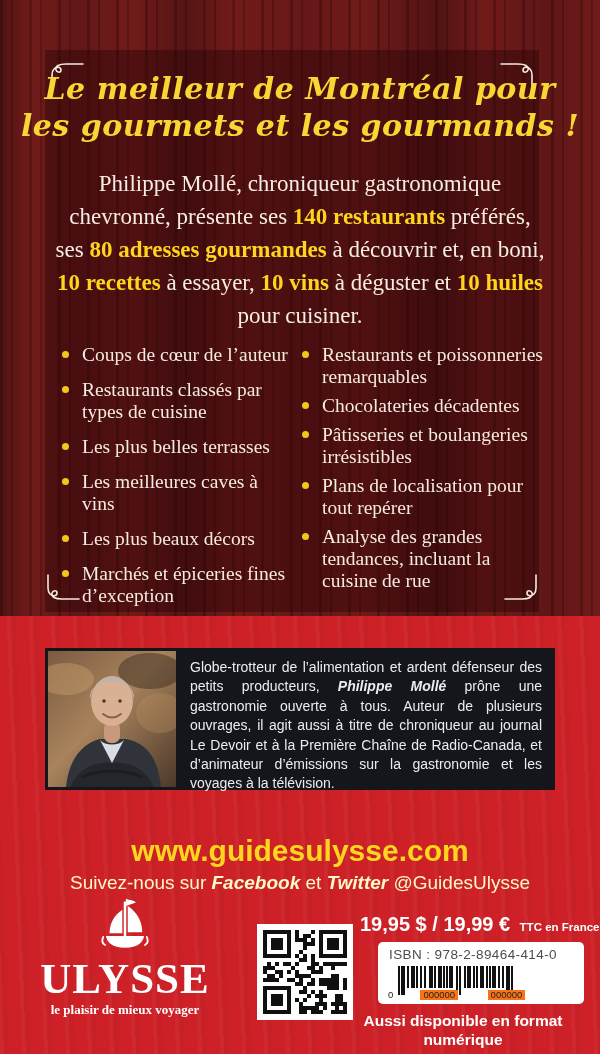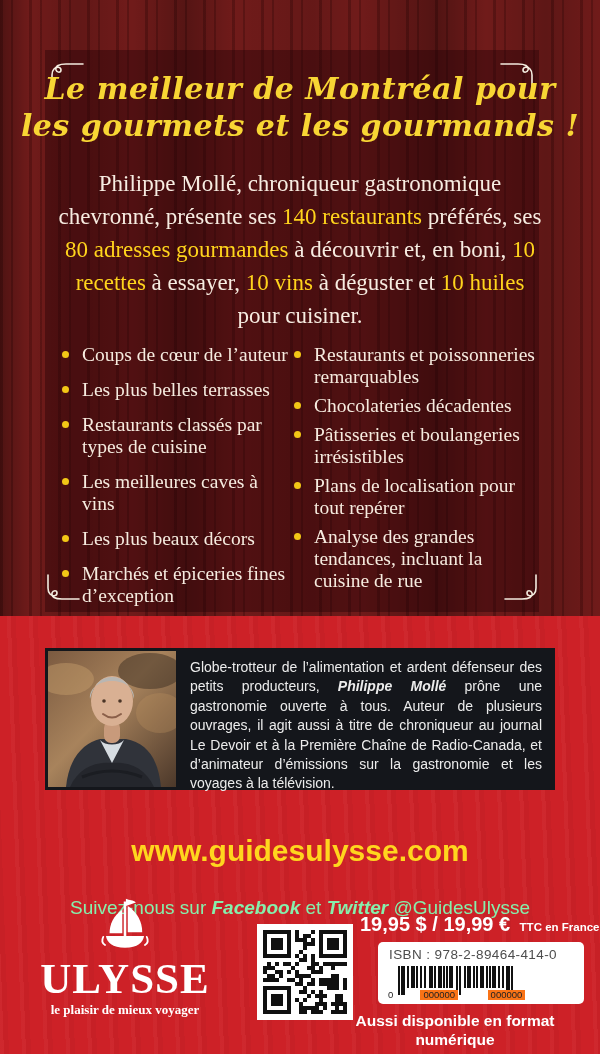--- a/index.html
+++ b/index.html
@@ -30,66 +30,66 @@
   .script-title{
     position:absolute;left:0;right:0;top:70px;text-align:center;
     font:italic 700 30px/37px "DejaVu Serif",serif;
     color:#f8d634;letter-spacing:.5px;
   }
   .intro{
     position:absolute;left:55px;top:167px;width:490px;text-align:center;
     font:400 23px/33px "Liberation Serif",serif;color:#f7ece1;
   }
   .sg-normal{}
-  .sg-highlight{font-weight:400;color:#ffd41c;}
+  .sg-highlight{font-weight:700;color:#ffd41c;}
   .sg-bold{font-weight:700;font-style:italic;}
   .sg-italic{}
   
-  .features{position:absolute;left:62px;top:344px;width:482px;display:flex;}
+  .features{position:absolute;left:62px;top:344px;width:482px;display:flex;gap:8px;}
   .features ul{list-style:none;margin:0;padding:0;}
   .col-left{width:232px;flex:none;}
   .col-right{width:244px;flex:none;margin-left:6px;}
   .features li{display:flex;font:400 19.5px/22px "Liberation Serif",serif;color:#f6ebdf;}
   .col-left li{margin-bottom:13px;}
   .col-right li{margin-bottom:7px;}
   .dot{width:7px;height:7px;border-radius:50%;background:#f2c716;margin:7px 13px 0 0;flex:none;}
   
   .bio-panel{position:absolute;left:45px;top:648px;width:510px;height:142px;background:#14161b;}
   .photo{position:absolute;left:3px;top:3px;width:128px;height:136px;overflow:hidden;}
   .photo svg{display:block;}
   .bio-text{
     position:absolute;left:145px;top:10px;width:352px;
     font:400 14px/19.4px "Liberation Sans",sans-serif;color:#ececec;
     text-align:justify;
   }
   
   .website{position:absolute;left:0;right:0;top:834px;text-align:center;
     font:700 30px/34px "Liberation Sans",sans-serif;color:#ffd61e;}
   .social{position:absolute;left:0;right:0;top:871px;text-align:center;
-    font:400 19px/24px "Liberation Sans",sans-serif;color:#86efac;margin-top:25px;}
+    font:400 19px/24px "Liberation Sans",sans-serif;color:#fef9c3;}
   
   .logo{position:absolute;left:30px;top:897px;width:190px;text-align:center;color:#fff;}
   .logo .ship{height:60px;}
   .logo-name{font:700 43px/44px "Liberation Serif",serif;letter-spacing:1px;}
   .logo-tag{font:700 13px/16px "Liberation Serif",serif;margin-top:1px;}
   .qr{position:absolute;left:257px;top:924px;width:96px;height:96px;background:#fff;}
   .qr svg{display:block;margin:6px;}
   .price{position:absolute;left:360px;top:911px;width:234px;text-align:center;color:#fff;white-space:nowrap;}
   .price-amount{font:700 20px/26px "Liberation Sans",sans-serif;}
   .price-note{font:700 11.5px/26px "Liberation Sans",sans-serif;margin-left:5px;}
   .isbn-box{position:absolute;left:378px;top:942px;width:206px;height:62px;background:#fff;border-radius:5px;padding:5px 24px 0 8px;box-sizing:border-box;}
   .isbn-label{text-align:center;font:400 13.5px/15px "Liberation Sans",sans-serif;color:#4d4d4d;letter-spacing:.4px;}
   .barcode{position:relative;height:36px;margin:4px 2px 0 12px;white-space:nowrap;}
   .barcode i{display:inline-block;height:22px;background:#111;vertical-align:top;}
   .barcode i.t{height:29px;}
   .bnum{position:absolute;bottom:2px;background:#f97316;padding:0 3px;font:400 9.5px/10px "Liberation Sans",sans-serif;color:#222;}
   .bnum-left{left:-10px;bottom:2px;background:transparent;padding:0;}
   .bnum-1{left:14%;}
   .bnum-2{left:56%;}
-  .digital{position:absolute;left:335px;top:1011px;width:240px;text-align:center;
+  .digital{position:absolute;left:343px;top:1011px;width:240px;text-align:center;
     font:700 15.5px/19px "Liberation Sans",sans-serif;color:#fff;}
 </style>
 </head>
 <body>
 
 <div class="wood-bg"></div>
 
 <div class="panel">
   <span class="flourish fl-tl">
     <svg viewBox="0 0 34 34">
@@ -121,25 +121,25 @@
 <div class="intro"><span class="sg-normal">Philippe Mollé, chroniqueur gastronomique chevronné, présente ses </span><span class="sg-highlight">140 restaurants</span><span class="sg-normal"> préférés, ses </span><span class="sg-highlight">80 adresses gourmandes</span><span class="sg-normal"> à découvrir et, en boni, </span><span class="sg-highlight">10 recettes</span><span class="sg-normal"> à essayer, </span><span class="sg-highlight">10 vins</span><span class="sg-normal"> à déguster et </span><span class="sg-highlight">10 huiles</span><span class="sg-normal"> pour cuisiner.</span></div>
 
 <div class="features">
   <ul class="col-left">
       <li>
         <span class="dot"></span>
         <span>Coups de cœur de l’auteur</span>
       </li>
       <li>
         <span class="dot"></span>
+        <span>Restaurants classés par types de cuisine</span>
+      </li>
+      <li>
+        <span class="dot"></span>
         <span>Les plus belles terrasses</span>
-      </li>
-      <li>
-        <span class="dot"></span>
-        <span>Restaurants classés par types de cuisine</span>
       </li>
       <li>
         <span class="dot"></span>
         <span>Les meilleures caves à vins</span>
       </li>
       <li>
         <span class="dot"></span>
         <span>Les plus beaux décors</span>
       </li>
       <li>

